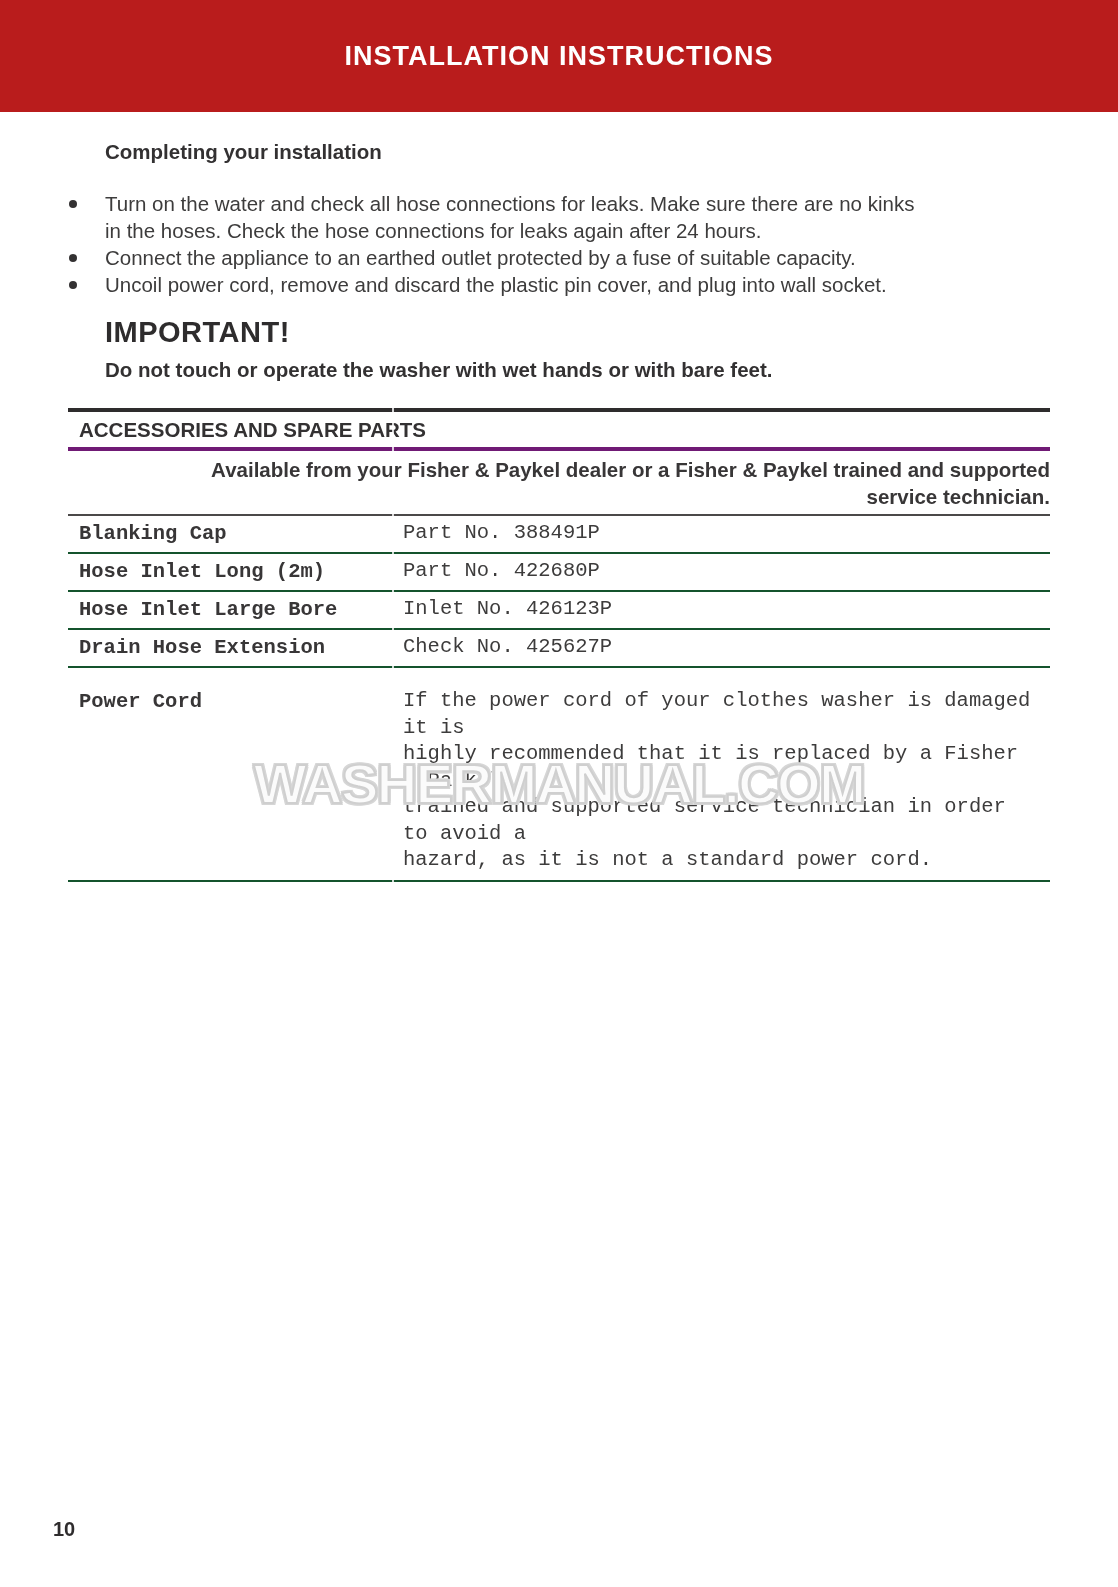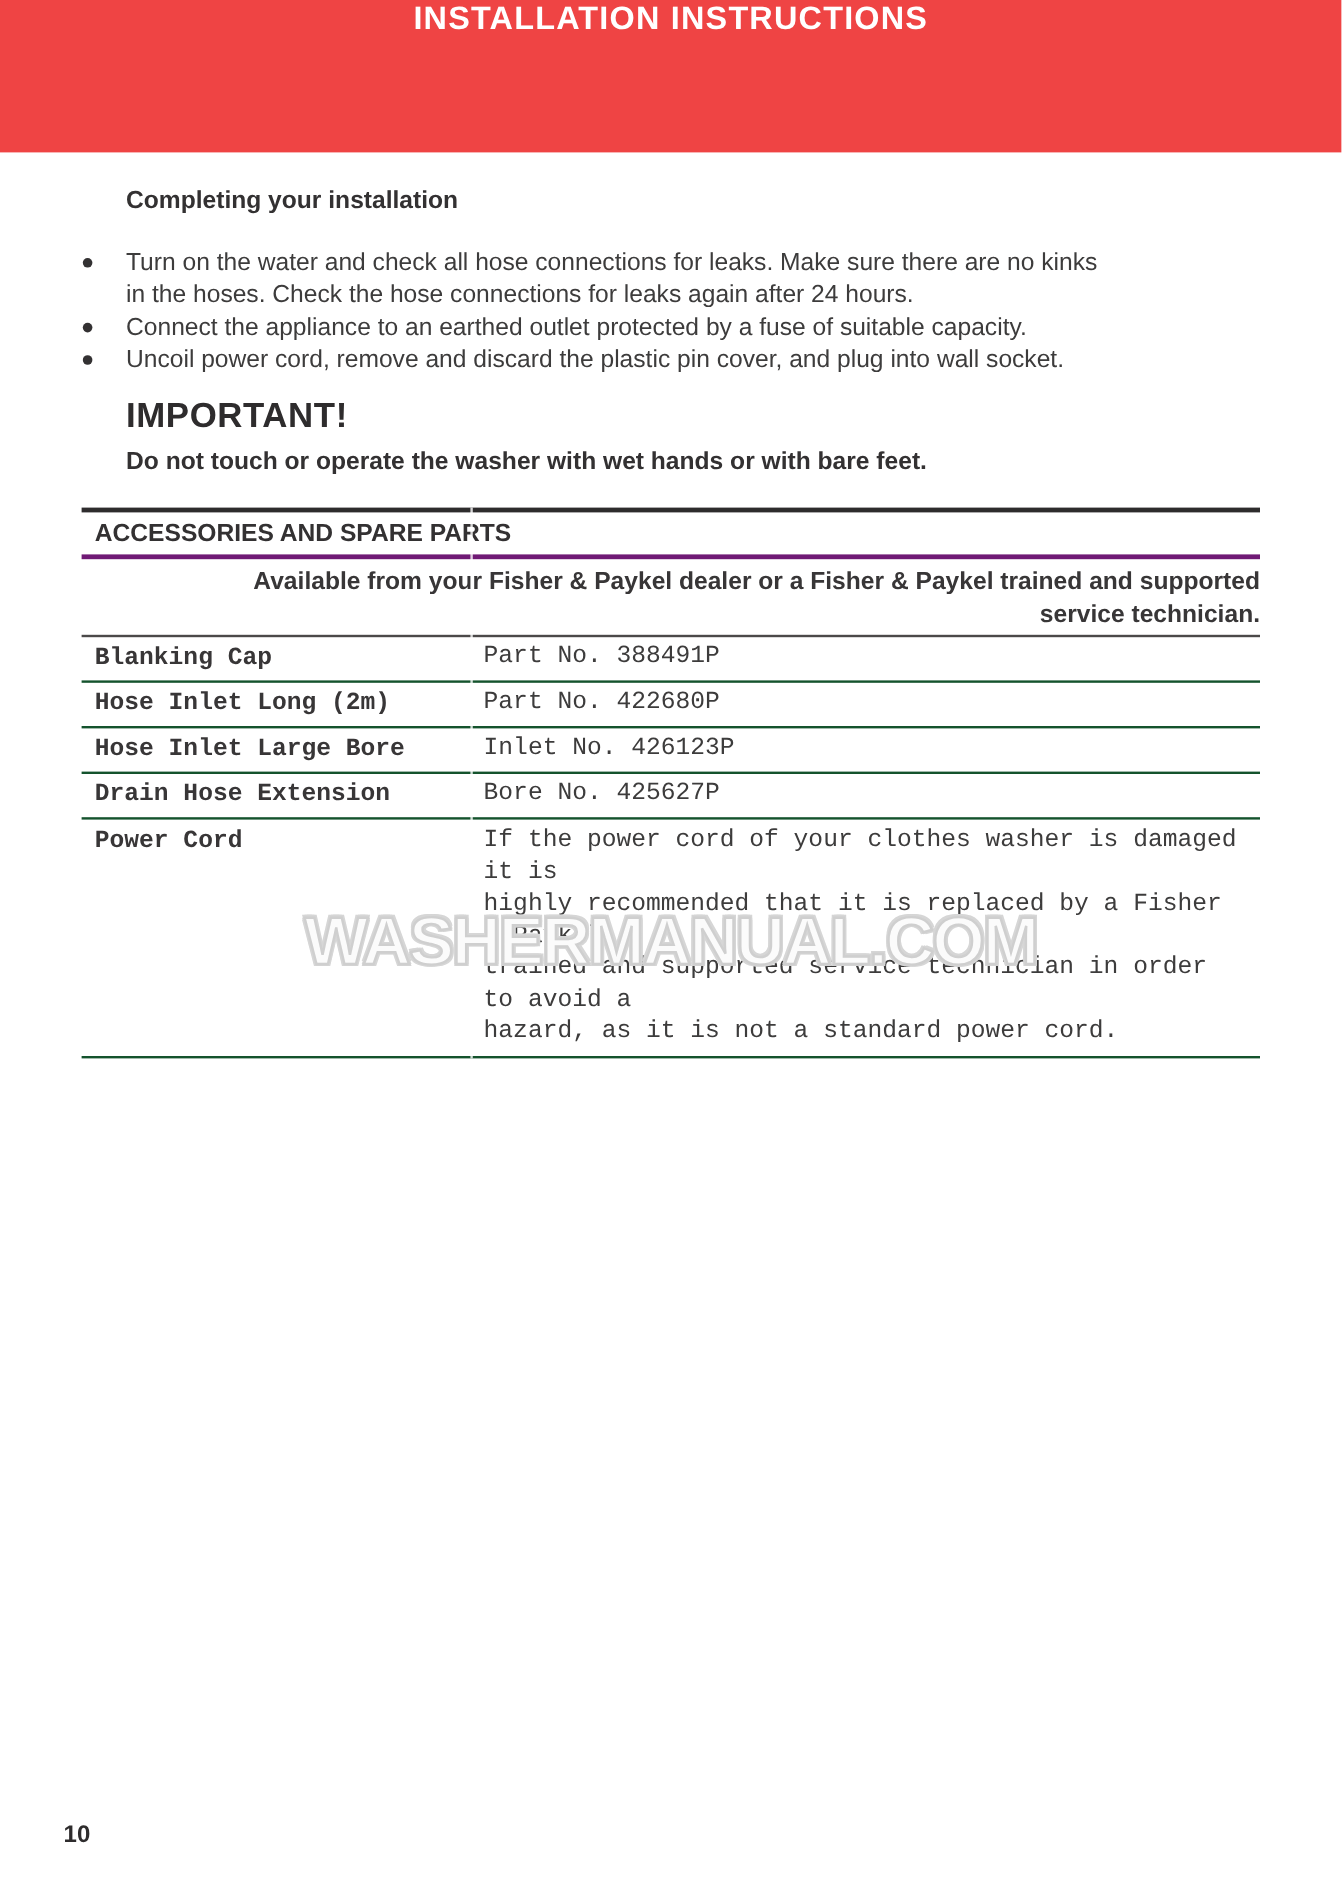--- a/index.html
+++ b/index.html
@@ -8,24 +8,24 @@
     width: 1118px; height: 1587px;
     position: relative;
     background: #ffffff;
     font-family: "Liberation Sans", sans-serif;
     color: #3d3c3c;
     overflow: hidden;
   }
 
   
   .header-bar {
-    height: 127px;
-    background: #ef4444;
+    height: 112px;
+    background: #b91c1c;
     display: flex;
-    align-items: flex-start;
+    align-items: center;
     justify-content: center;
   }
   .header-title {
     margin: 0;
     color: #ffffff;
     font-size: 27px;
     font-weight: 700;
     letter-spacing: 1px;
   }
 
@@ -102,21 +102,21 @@
     line-height: 27px;
     color: #383637;
     white-space: pre-line;
     text-align: right;
   }
   .acc-row {
     display: flex;
     border-bottom: 2px solid #14532d;
     font-family: Liberation Mono, monospace;
   }
-  .acc-row.tall .acc-col1, .acc-row.tall .acc-col2 { padding-top: 5px; padding-bottom: 6px; }
+  .acc-row.tall .acc-col1, .acc-row.tall .acc-col2 { padding-top: 20px; padding-bottom: 6px; }
   .acc-col1 {
     flex: none;
     width: 324px;
     padding: 4px 0 5px 11px;
     font-size: 20.5px;
     font-weight: 600;
     line-height: 27px;
     color: #383637;
   }
   .acc-col2 {
@@ -210,21 +210,21 @@
       <div class="acc-row">
         <div class="acc-col1">Hose Inlet Long (2m)</div>
         <div class="acc-col2">Part No. 422680P</div>
       </div>
       <div class="acc-row">
         <div class="acc-col1">Hose Inlet Large Bore</div>
         <div class="acc-col2">Inlet No. 426123P</div>
       </div>
       <div class="acc-row">
         <div class="acc-col1">Drain Hose Extension</div>
-        <div class="acc-col2">Bore No. 425627P</div>
+        <div class="acc-col2">Check No. 425627P</div>
       </div>
       <div class="acc-row tall">
         <div class="acc-col1">Power Cord</div>
         <div class="acc-col2">If the power cord of your clothes washer is damaged it is
 highly recommended that it is replaced by a Fisher &amp; Paykel
 trained and supported service technician in order to avoid a
 hazard, as it is not a standard power cord.</div>
       </div>
 
       <div class="col-seam"></div>

